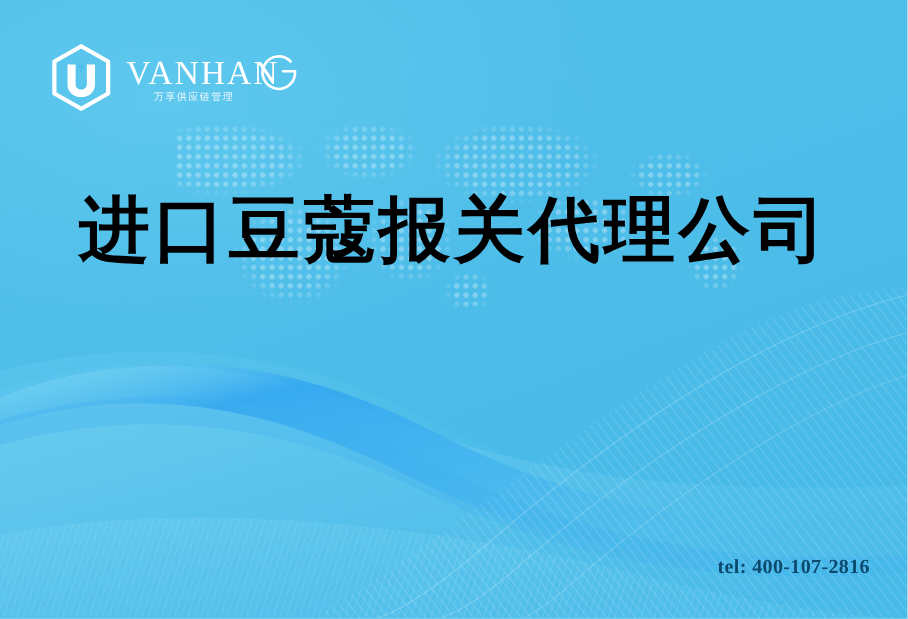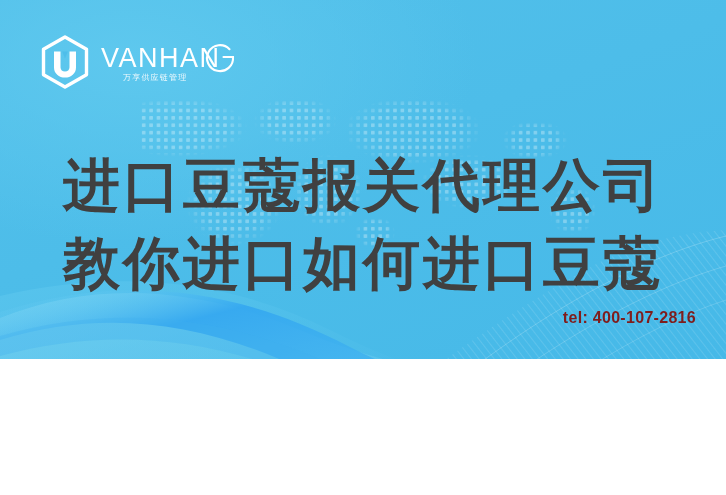--- a/index.html
+++ b/index.html
@@ -7,23 +7,24 @@
     padding: 0;
     background: #ffffff;
   }
   body {
     font-family: "Liberation Sans", sans-serif;
   }
 
   .banner {
     position: relative;
     width: 726px;
-    height: 359px;
+    height: 495px;
     overflow: hidden;
     background: #4fbeea;
+    font-family: Liberation Serif, serif;
   }
 
   
   .bg-base {
     position: absolute;
     inset: 0;
     background:
       radial-gradient(ellipse 560px 300px at 18% 16%, #5ec8ee 0%, rgba(94,200,238,0) 62%),
       linear-gradient(160deg, #52c0ea 0%, #4dbde9 45%, #46b9e8 100%);
   }
@@ -110,34 +111,34 @@
   .headline {
     position: absolute;
     left: 0;
     right: 0;
     top: 146px;
     text-align: center;
     pointer-events: none;
   }
   .headline-line {
     display: block;
-    color: #404040;
+    color: #000000;
     font-size: 57px;
     font-weight: 700;
     line-height: 78px;
     letter-spacing: 3px;
     white-space: nowrap;
   }
 
   
   .phone {
     position: absolute;
     right: 30px;
     bottom: 32px;
-    color: #7f1d1d;
+    color: #0c4a6e;
     font-size: 16px;
     font-weight: 700;
     letter-spacing: 0.3px;
     white-space: nowrap;
   }
 </style>
 </head>
 <body>
 
 <div class="banner">
@@ -221,18 +222,17 @@
       <span class="logo-word">VANHAN</span>
       <svg class="logo-g" viewBox="0 0 34 34" aria-hidden="true">
         <path d="M25.5 9.2 A13 13 0 1 0 29 17 L19.5 17" fill="none" stroke="#ffffff" stroke-width="2.1" stroke-linecap="round"></path>
       </svg>
       <span class="logo-sub">万享供应链管理</span>
     </div>
   </div>
 
   <div class="headline">
     <span class="headline-line">进口豆蔻报关代理公司</span>
-    <span class="headline-line">教你进口如何进口豆蔻</span>
   </div>
 
   <div class="phone">tel: 400-107-2816</div>
 
 </div>
 
 </body></html>

